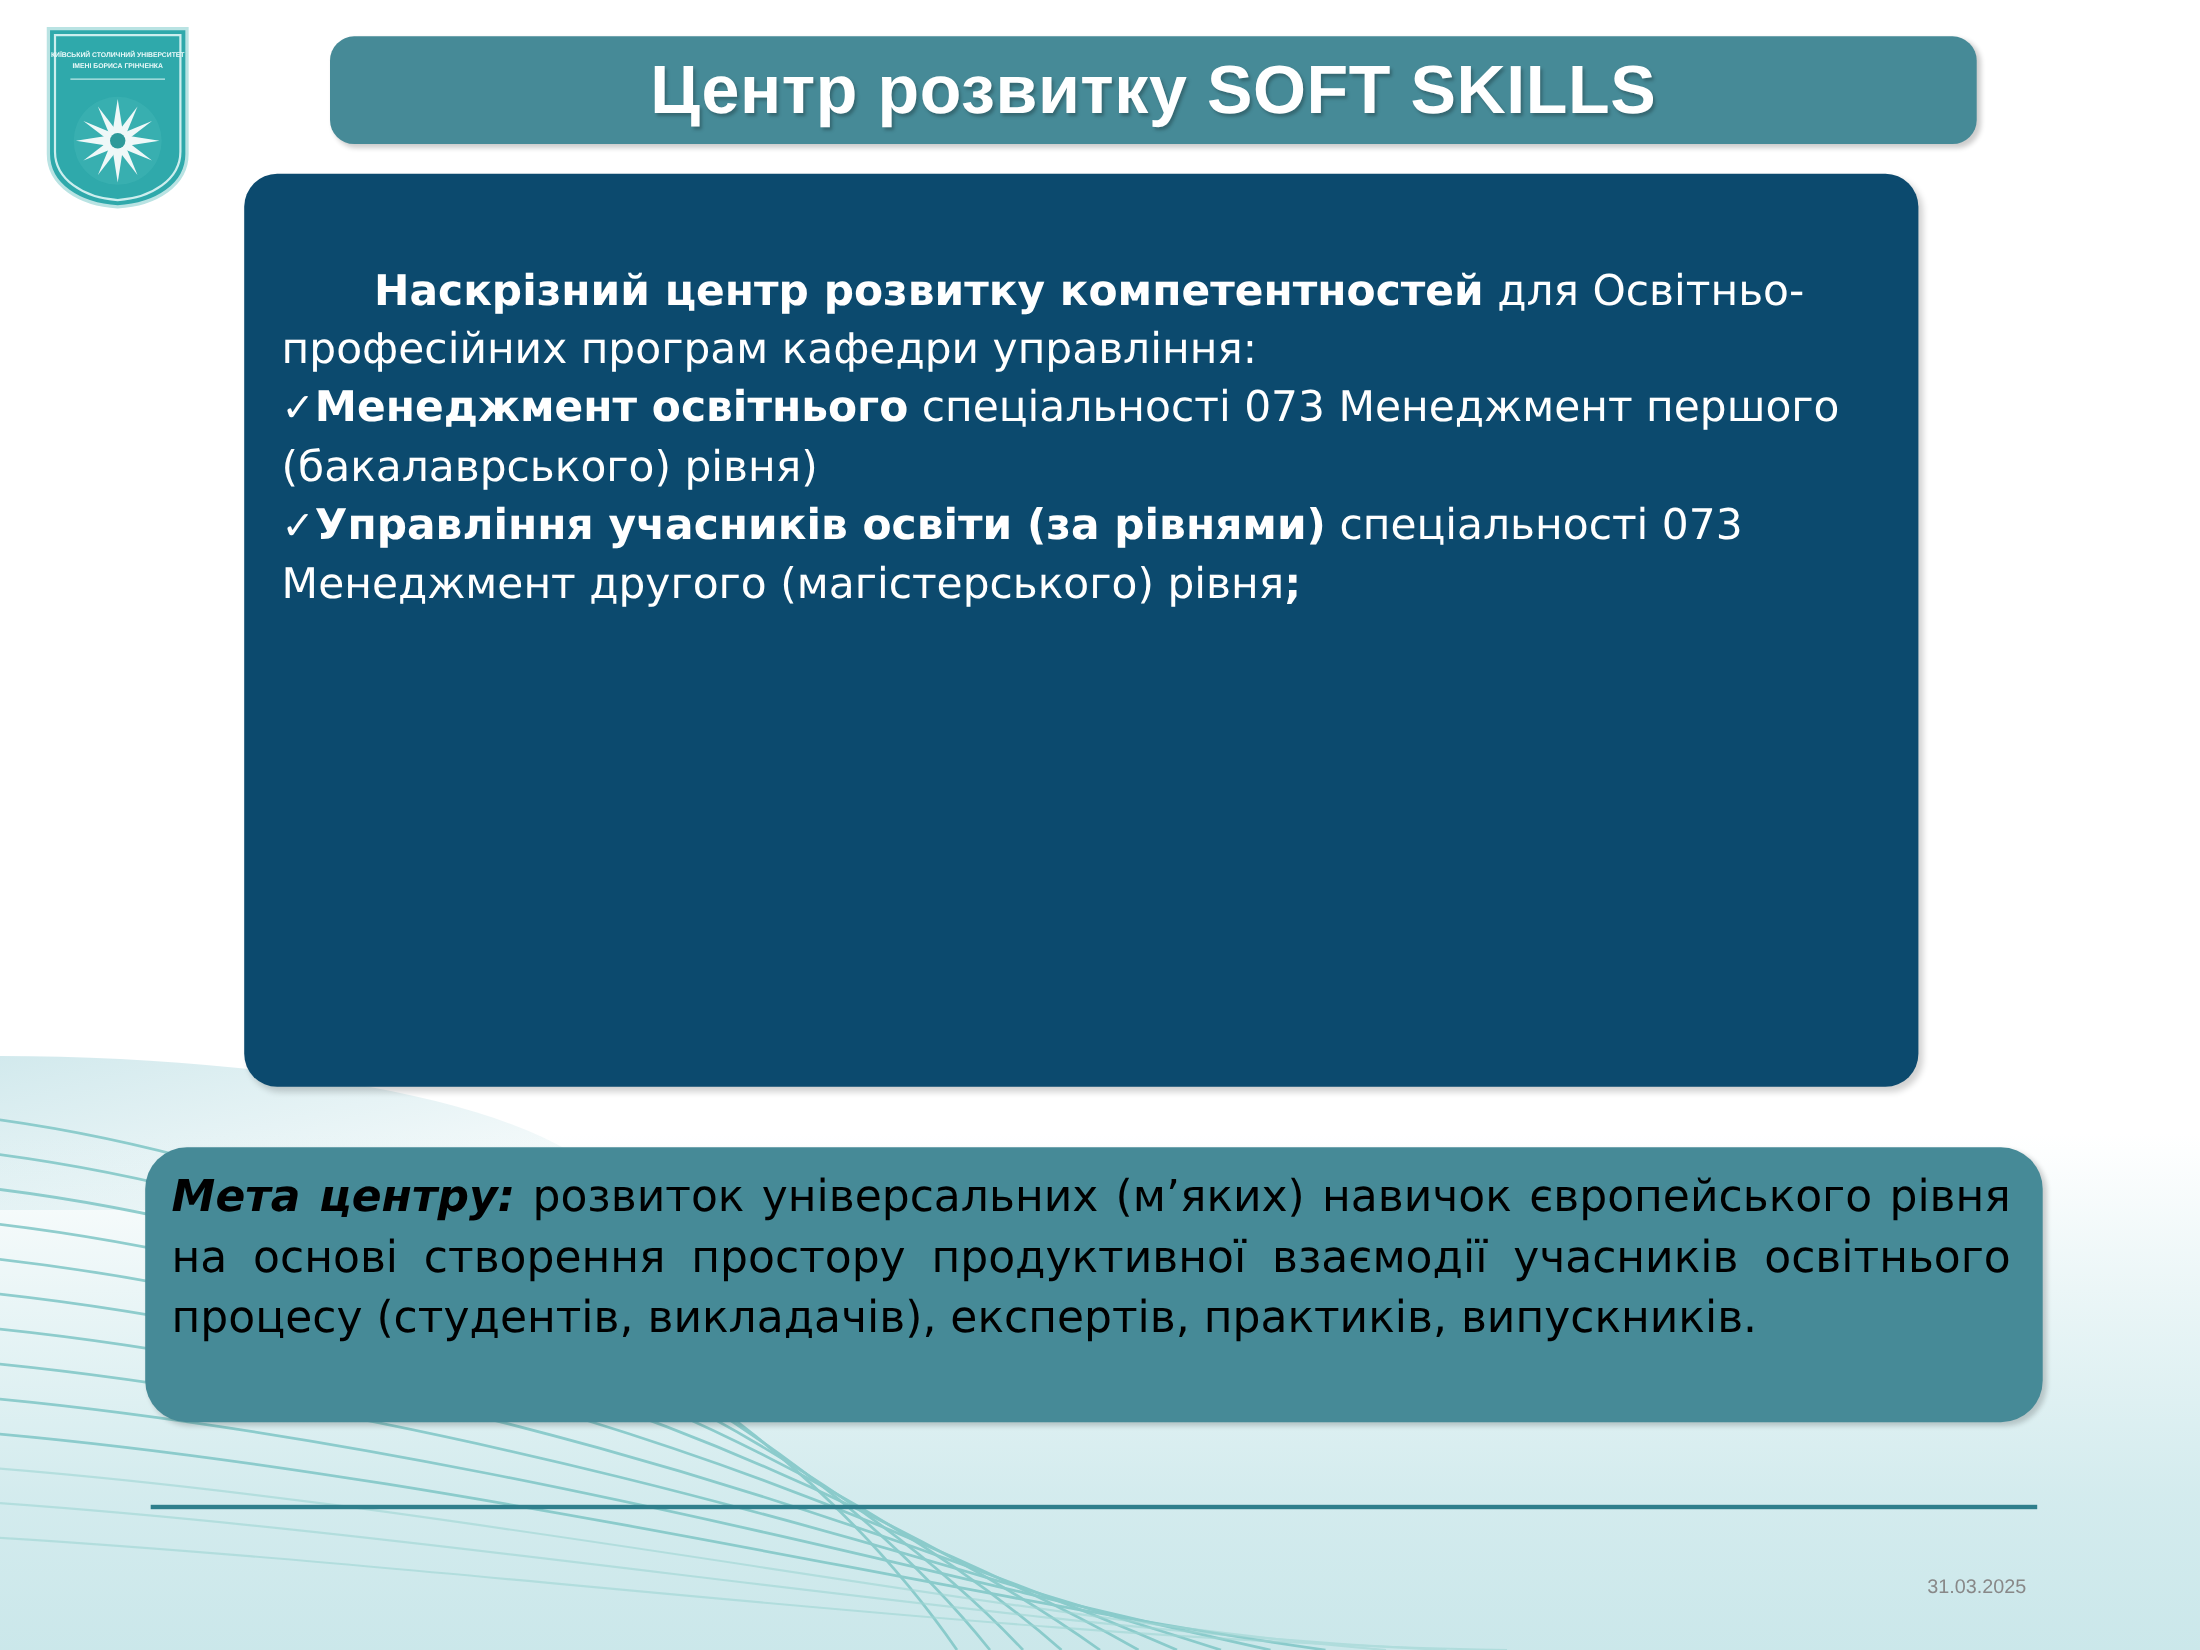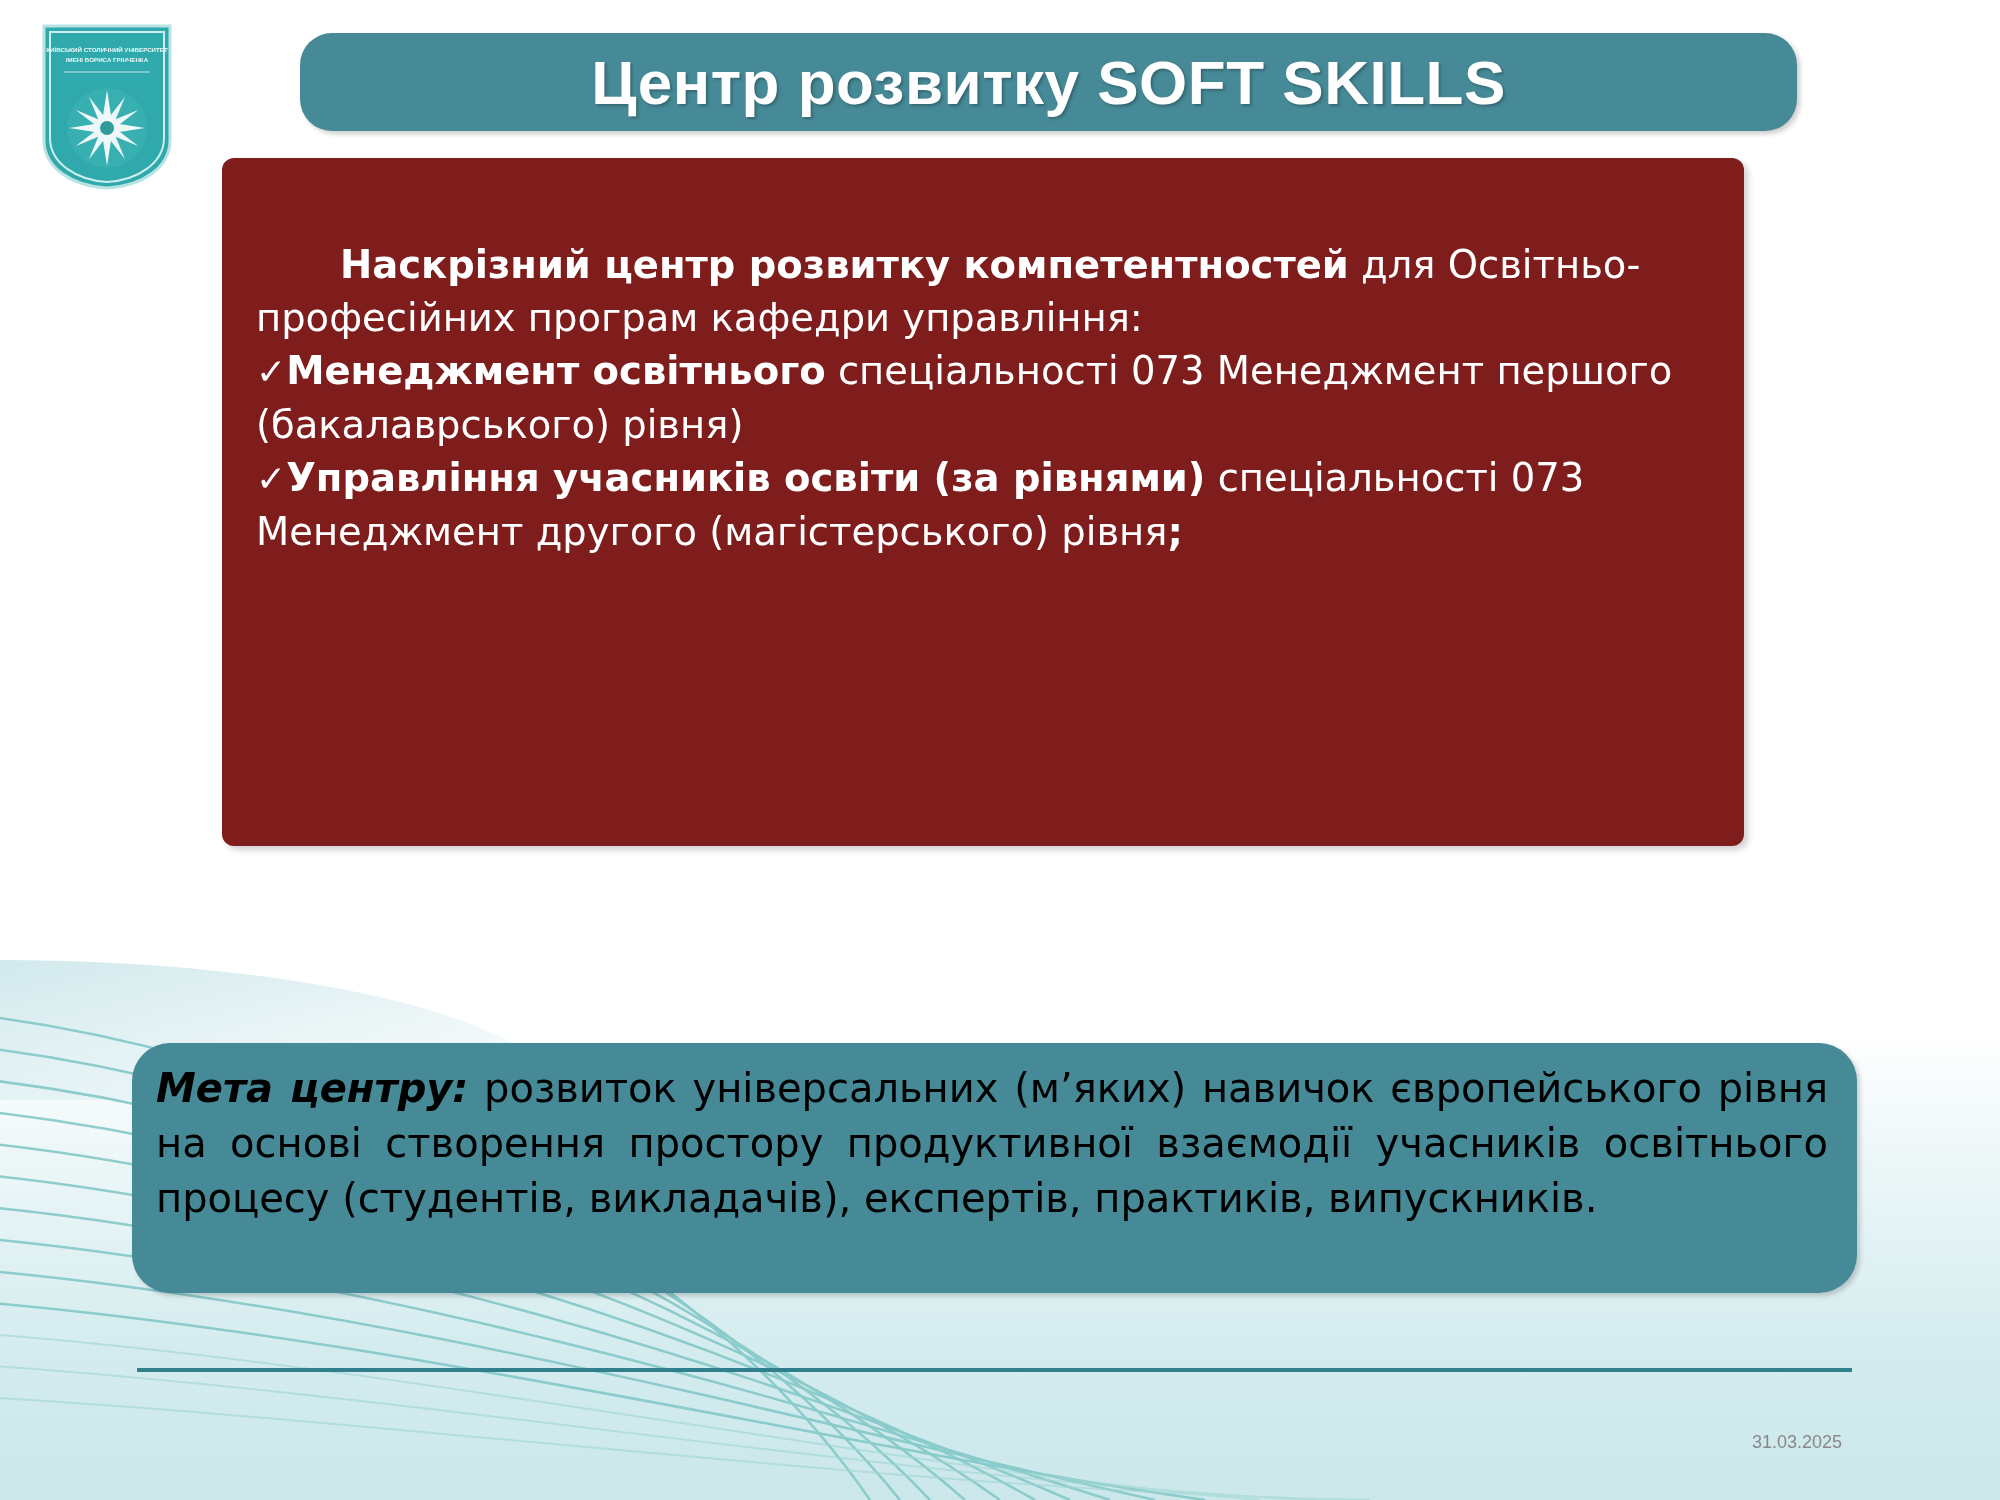--- a/index.html
+++ b/index.html
@@ -66,21 +66,21 @@
   #logo svg { display: block; }
 
   
   #title-banner {
     position: absolute;
     left: 300px;
     top: 33px;
     width: 1497px;
     height: 98px;
     background: #468a97;
-    border-radius: 32px;
+    border-radius: 22px;
     display: flex;
     align-items: center;
     justify-content: center;
     box-shadow: 3px 3px 5px rgba(0,0,0,0.20);
   }
   #title-text {
     color: #ffffff;
     font-family: "Liberation Sans", "DejaVu Sans", sans-serif;
     font-weight: bold;
     font-size: 62px;
@@ -88,23 +88,23 @@
     white-space: nowrap;
     text-shadow: 2px 2px 3px rgba(0,0,0,0.25);
   }
 
   
   #body-panel {
     position: absolute;
     left: 222px;
     top: 158px;
     width: 1522px;
-    height: 688px;
-    background: #7f1d1d;
-    border-radius: 12px;
+    height: 830px;
+    background: #0c4a6e;
+    border-radius: 30px;
     box-shadow: 4px 4px 6px rgba(0,0,0,0.18);
   }
   #body-text {
     position: absolute;
     left: 34px;
     top: 80px;
     width: 1455px;
     color: #ffffff;
     font-family: "DejaVu Sans", sans-serif;
     font-size: 38.5px;

